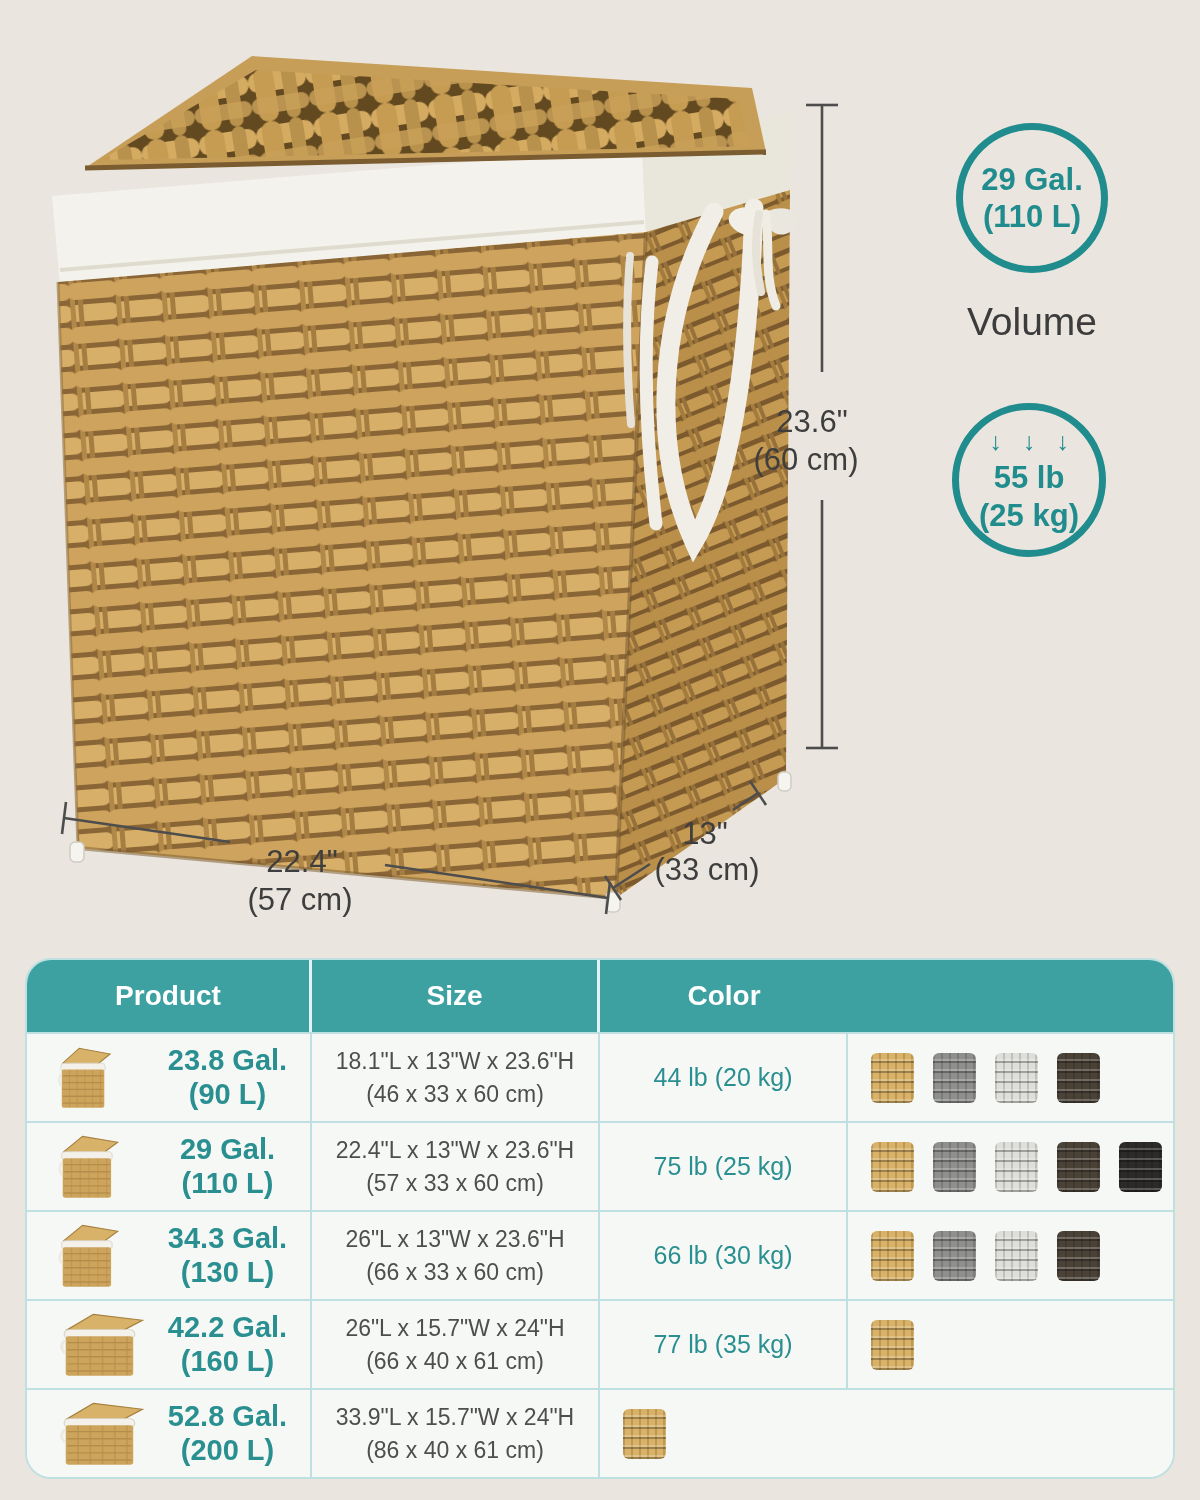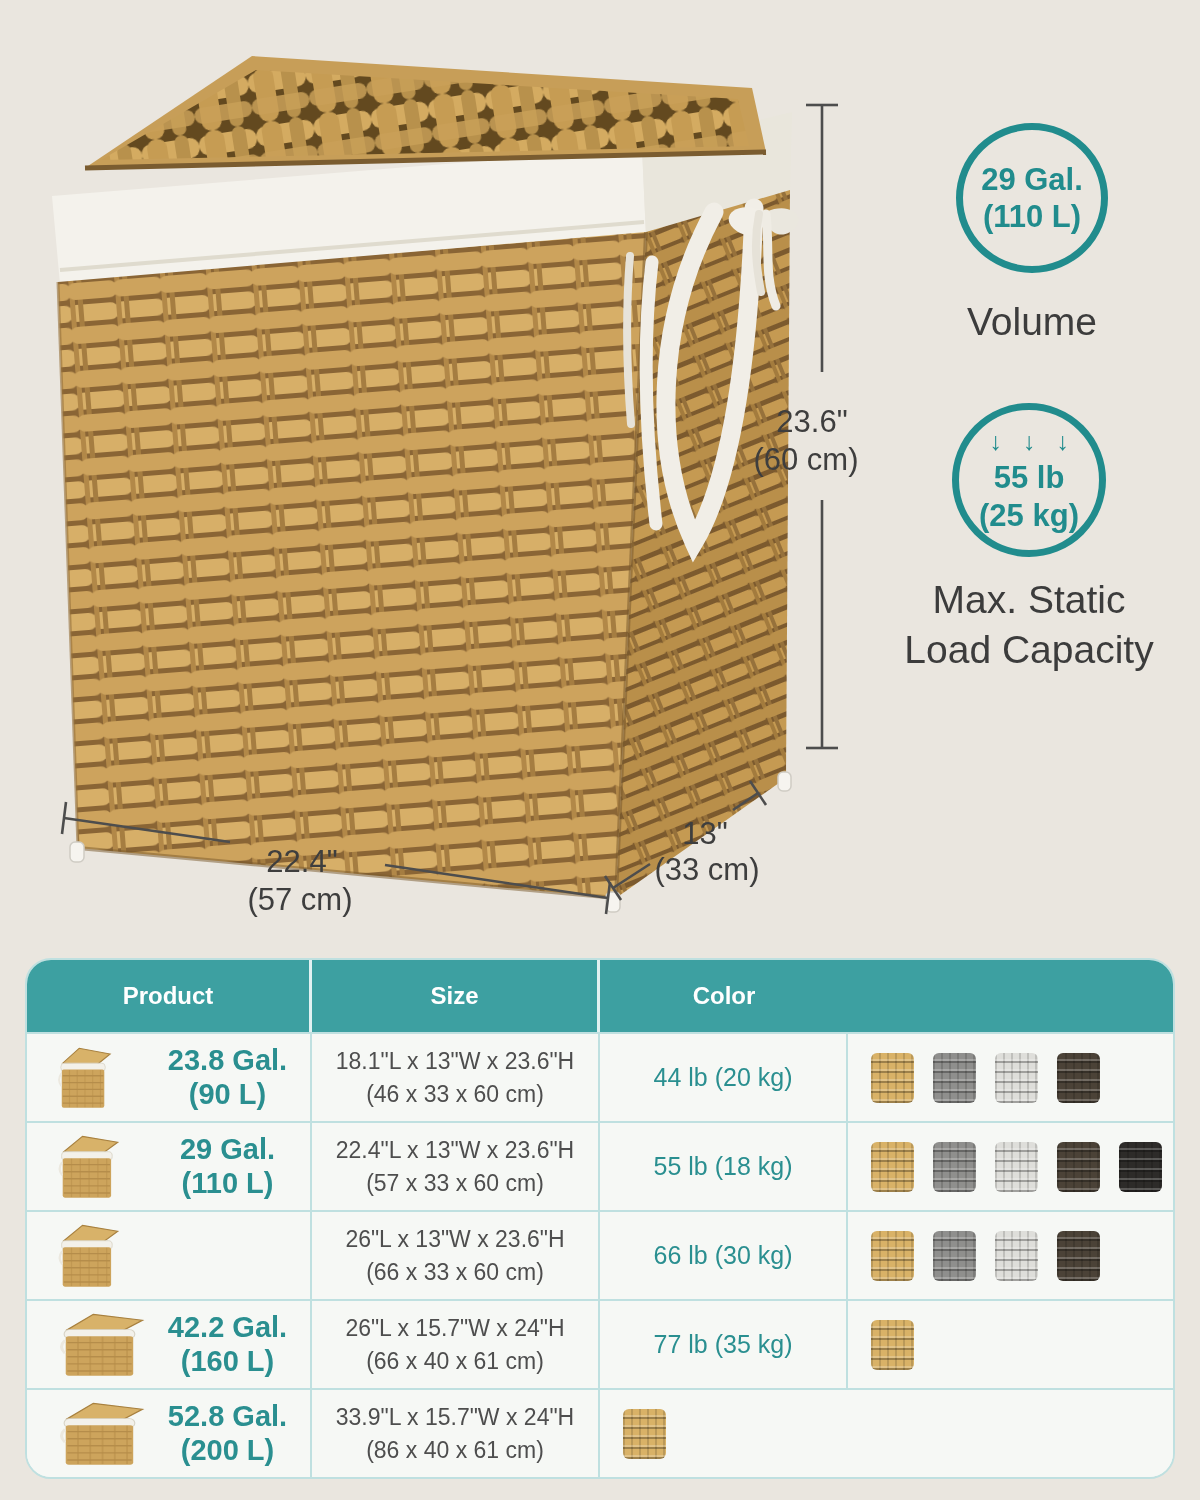--- a/index.html
+++ b/index.html
@@ -26,21 +26,21 @@
   .badge .arrows{font-size:25px;font-weight:bold;letter-spacing:7px;margin-bottom:3px;margin-left:7px;}
   .badge-caption{position:absolute;text-align:center;font-size:39px;color:var(--text-dark);line-height:1.28;}
   .caption-volume{left:932px;top:297px;width:200px;}
   .caption-load{left:888px;top:575px;width:282px;}
 
   
   .spec-table{position:absolute;left:25px;top:958px;width:1150px;border-radius:26px;overflow:hidden;
               background:var(--table-row-bg);border:2px solid var(--table-border);}
   .spec-header{display:grid;grid-template-columns:285px 288px 248px 1fr;height:72px;background:var(--teal-header);}
   .spec-header .hcell{display:flex;align-items:center;justify-content:center;color:#fff;
-              font-size:24px;font-weight:bold;border-right:3px solid rgba(255,255,255,.85);}
+              font-size:28px;font-weight:bold;border-right:3px solid rgba(255,255,255,.85);}
   .spec-header .hcell:last-child{border-right:none;}
   .spec-row{display:grid;grid-template-columns:285px 288px 248px 1fr;height:89px;background:var(--table-row-bg);
             border-top:2px solid var(--table-border);}
   .spec-row .cell{border-right:2px solid var(--table-border);display:flex;align-items:center;justify-content:center;}
   .spec-row .cell:last-child{border-right:none;}
   .cell-product{position:relative;}
   .thumb{position:absolute;left:28px;top:50%;transform:translateY(-50%);}
   .thumb-s{width:58px;height:64px;}
   .thumb-m{width:66px;height:66px;}
   .thumb-l{width:92px;height:66px;}
@@ -148,21 +148,20 @@
     <div>29 Gal.</div>
     <div>(110 L)</div>
   </div>
   <div class="badge-caption caption-volume">Volume</div>
 
   <div class="badge badge-load">
     <div class="arrows">↓ ↓ ↓</div>
     <div>55 lb</div>
     <div>(25 kg)</div>
   </div>
-  <div class="badge-caption caption-load">Max. Static Load Capacity</div>
 
   <div class="spec-table">
     <div class="spec-header">
       <div class="hcell">Product</div>
       <div class="hcell">Size</div>
       <div class="hcell">Color</div>
     </div>
     <div id="table-body">
     <div class="spec-row">
       <div class="cell cell-product">
@@ -197,36 +196,40 @@
         <div class="product-text">
           <div>29 Gal.</div>
           <div>(110 L)</div>
         </div>
       </div>
       <div class="cell cell-size">
         <div>22.4"L x 13"W x 23.6"H</div>
         <div>(57 x 33 x 60 cm)</div>
       </div>
       <div class="cell cell-load">
-        <div>55 lb (18 kg)</div>
+        <div>75 lb (25 kg)</div>
       </div>
       <div class="cell cell-color">
             <div class="swatch" style="background-color: rgb(217, 178, 103);"></div>
             <div class="swatch" style="background-color: rgb(143, 143, 141);"></div>
             <div class="swatch" style="background-color: rgb(222, 222, 218);"></div>
             <div class="swatch" style="background-color: rgb(75, 66, 55);"></div>
             <div class="swatch" style="background-color: rgb(45, 43, 41);"></div>
           </div>
     </div>
 
     <div class="spec-row">
       <div class="cell cell-product">
         <svg class="thumb thumb-m" viewBox="0 0 120 112" preserveAspectRatio="none">
               <use href="#thumb-icon"></use>
             </svg>
+        <div class="product-text">
+          <div>34.3 Gal.</div>
+          <div>(130 L)</div>
+        </div>
       </div>
       <div class="cell cell-size">
         <div>26"L x 13"W x 23.6"H</div>
         <div>(66 x 33 x 60 cm)</div>
       </div>
       <div class="cell cell-load">
         <div>66 lb (30 kg)</div>
       </div>
       <div class="cell cell-color">
             <div class="swatch" style="background-color: rgb(217, 178, 103);"></div>

